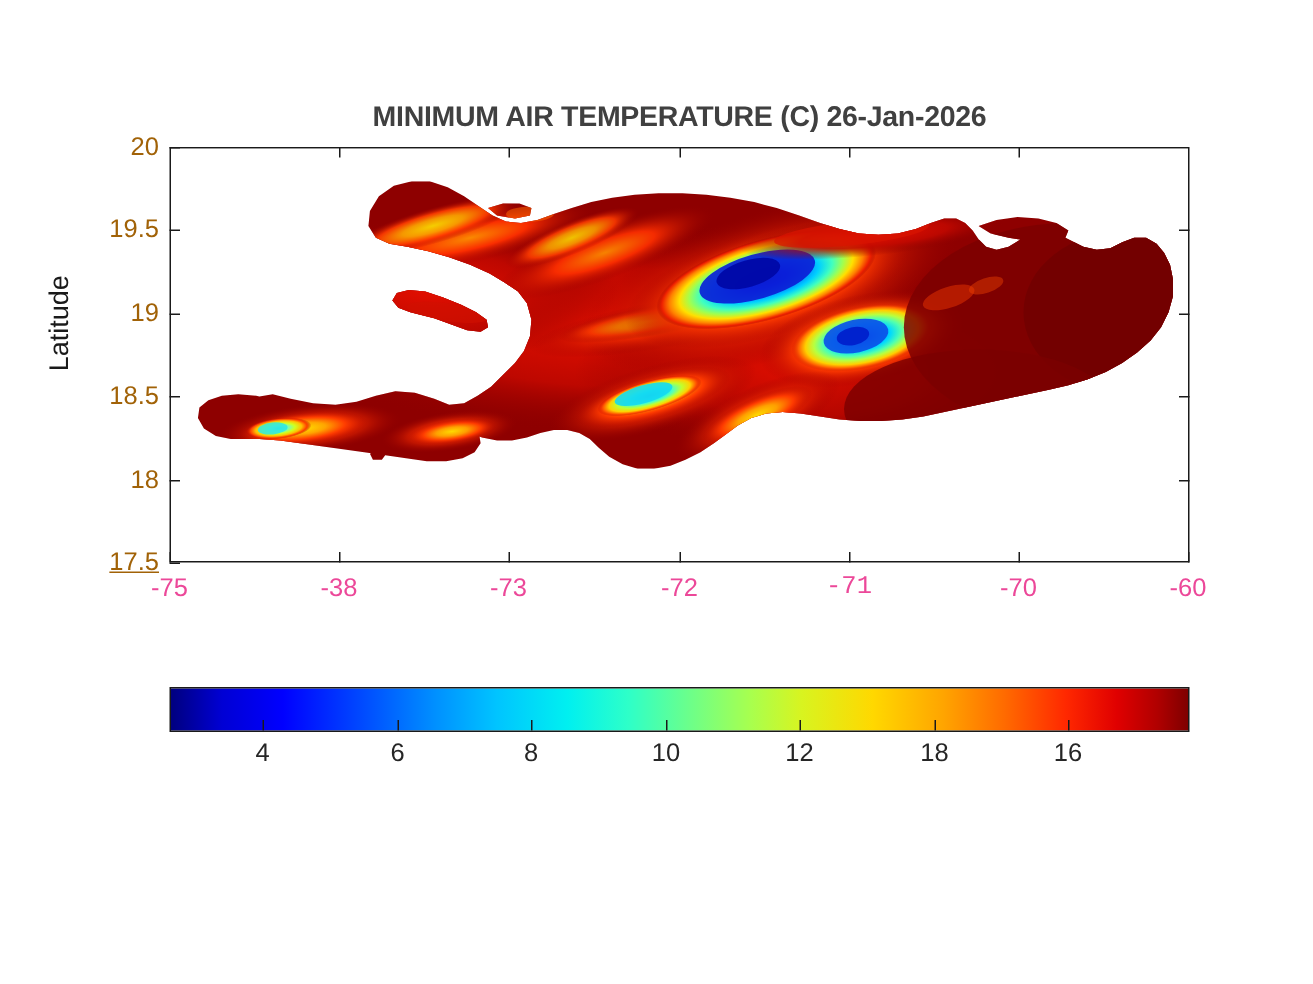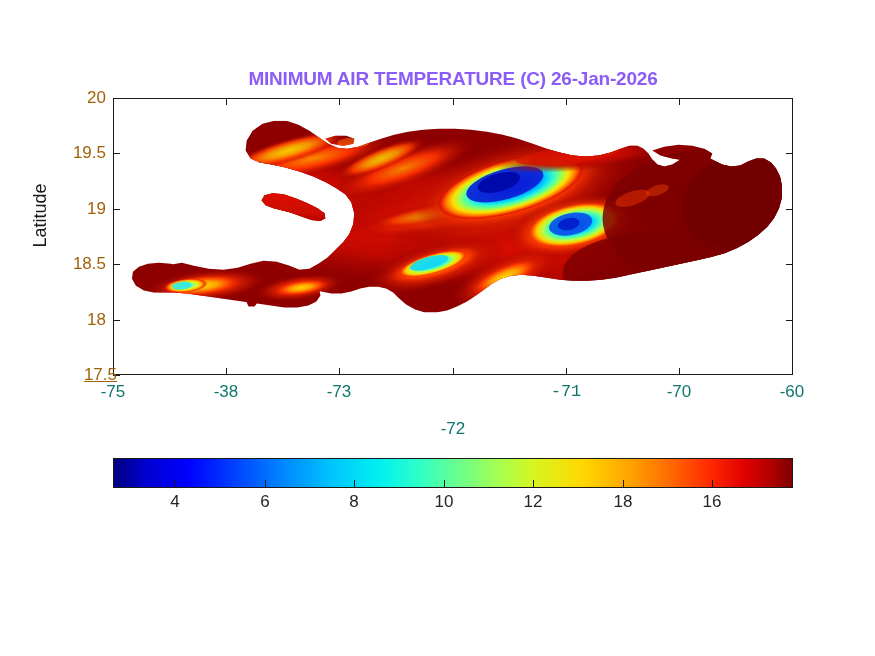--- a/index.html
+++ b/index.html
@@ -21,21 +21,21 @@
     height: 656px;
   }
   .plot-title {
     position: absolute;
     left: 113px;
     top: 68px;
     width: 680px;
     text-align: center;
     font-size: 19px;
     font-weight: bold;
-    color: #8b5cf6;
+    color: #404040;
     letter-spacing: -0.2px;
     white-space: nowrap;
   }
   .axes-box {
     position: absolute;
     left: 113px;
     top: 98px;
     width: 680px;
     height: 277px;
     border: 1.3px solid #1a1a1a;
@@ -56,21 +56,21 @@
     background: #1a1a1a;
   }
   .tick-h {
     position: absolute;
     height: 1.3px;
     background: #1a1a1a;
   }
   .xticklabel {
     position: absolute;
     font-size: 17px;
-    color: #0f766e;
+    color: #ec4899;
     text-align: left;
     transform: translateX(-50%);
     white-space: nowrap;
   }
   .yticklabel {
     position: absolute;
     font-size: 17px;
     color: #a16207;
     text-align: right;
     transform: translateY(-50%);
@@ -313,38 +313,38 @@
 
   <div class="tick-v" style="left:226px; top:98px; height:7px;"></div>
   <div class="tick-v" style="left:339px; top:98px; height:7px;"></div>
   <div class="tick-v" style="left:453px; top:98px; height:7px;"></div>
   <div class="tick-v" style="left:566px; top:98px; height:7px;"></div>
   <div class="tick-v" style="left:679px; top:98px; height:7px;"></div>
 
   <div class="xticklabel" style="left:113px; top:382px;">-75</div>
   <div class="xticklabel" style="left:226px; top:382px;">-38</div>
   <div class="xticklabel" style="left:339px; top:382px;">-73</div>
-  <div class="xticklabel" style="left:453px; top:382px;margin-top:37px;">-72</div>
+  <div class="xticklabel" style="left:453px; top:382px;">-72</div>
   <div class="xticklabel" style="left:566px; top:382px;font-family:Liberation Mono, monospace;">-71</div>
   <div class="xticklabel" style="left:679px; top:382px;">-70</div>
   <div class="xticklabel" style="left:792px; top:382px;">-60</div>
 
   <div class="tick-h" style="left:113px; top:375px; width:7px;"></div>
   <div class="tick-h" style="left:113px; top:320px; width:7px;"></div>
   <div class="tick-h" style="left:113px; top:264px; width:7px;"></div>
   <div class="tick-h" style="left:113px; top:209px; width:7px;"></div>
   <div class="tick-h" style="left:113px; top:153px; width:7px;"></div>
   <div class="tick-h" style="left:113px; top:98px;  width:7px;"></div>
 
   <div class="tick-h" style="left:786px; top:320px; width:7px;"></div>
   <div class="tick-h" style="left:786px; top:264px; width:7px;"></div>
   <div class="tick-h" style="left:786px; top:209px; width:7px;"></div>
   <div class="tick-h" style="left:786px; top:153px; width:7px;"></div>
 
-  <div class="yticklabel" style="left:59px; top:375px; width:58px;text-decoration:underline;">17.5</div>
+  <div class="yticklabel" style="left:48px; top:375px; width:58px;text-decoration:underline;">17.5</div>
   <div class="yticklabel" style="left:48px; top:320px; width:58px;">18</div>
   <div class="yticklabel" style="left:48px; top:264px; width:58px;">18.5</div>
   <div class="yticklabel" style="left:48px; top:209px; width:58px;">19</div>
   <div class="yticklabel" style="left:48px; top:153px; width:58px;">19.5</div>
   <div class="yticklabel" style="left:48px; top:98px;  width:58px;">20</div>
 
   <div class="ylabel">Latitude</div>
 
   <div class="colorbar-wrap">
     <div class="colorbar-grad" style="background: linear-gradient(to right,

